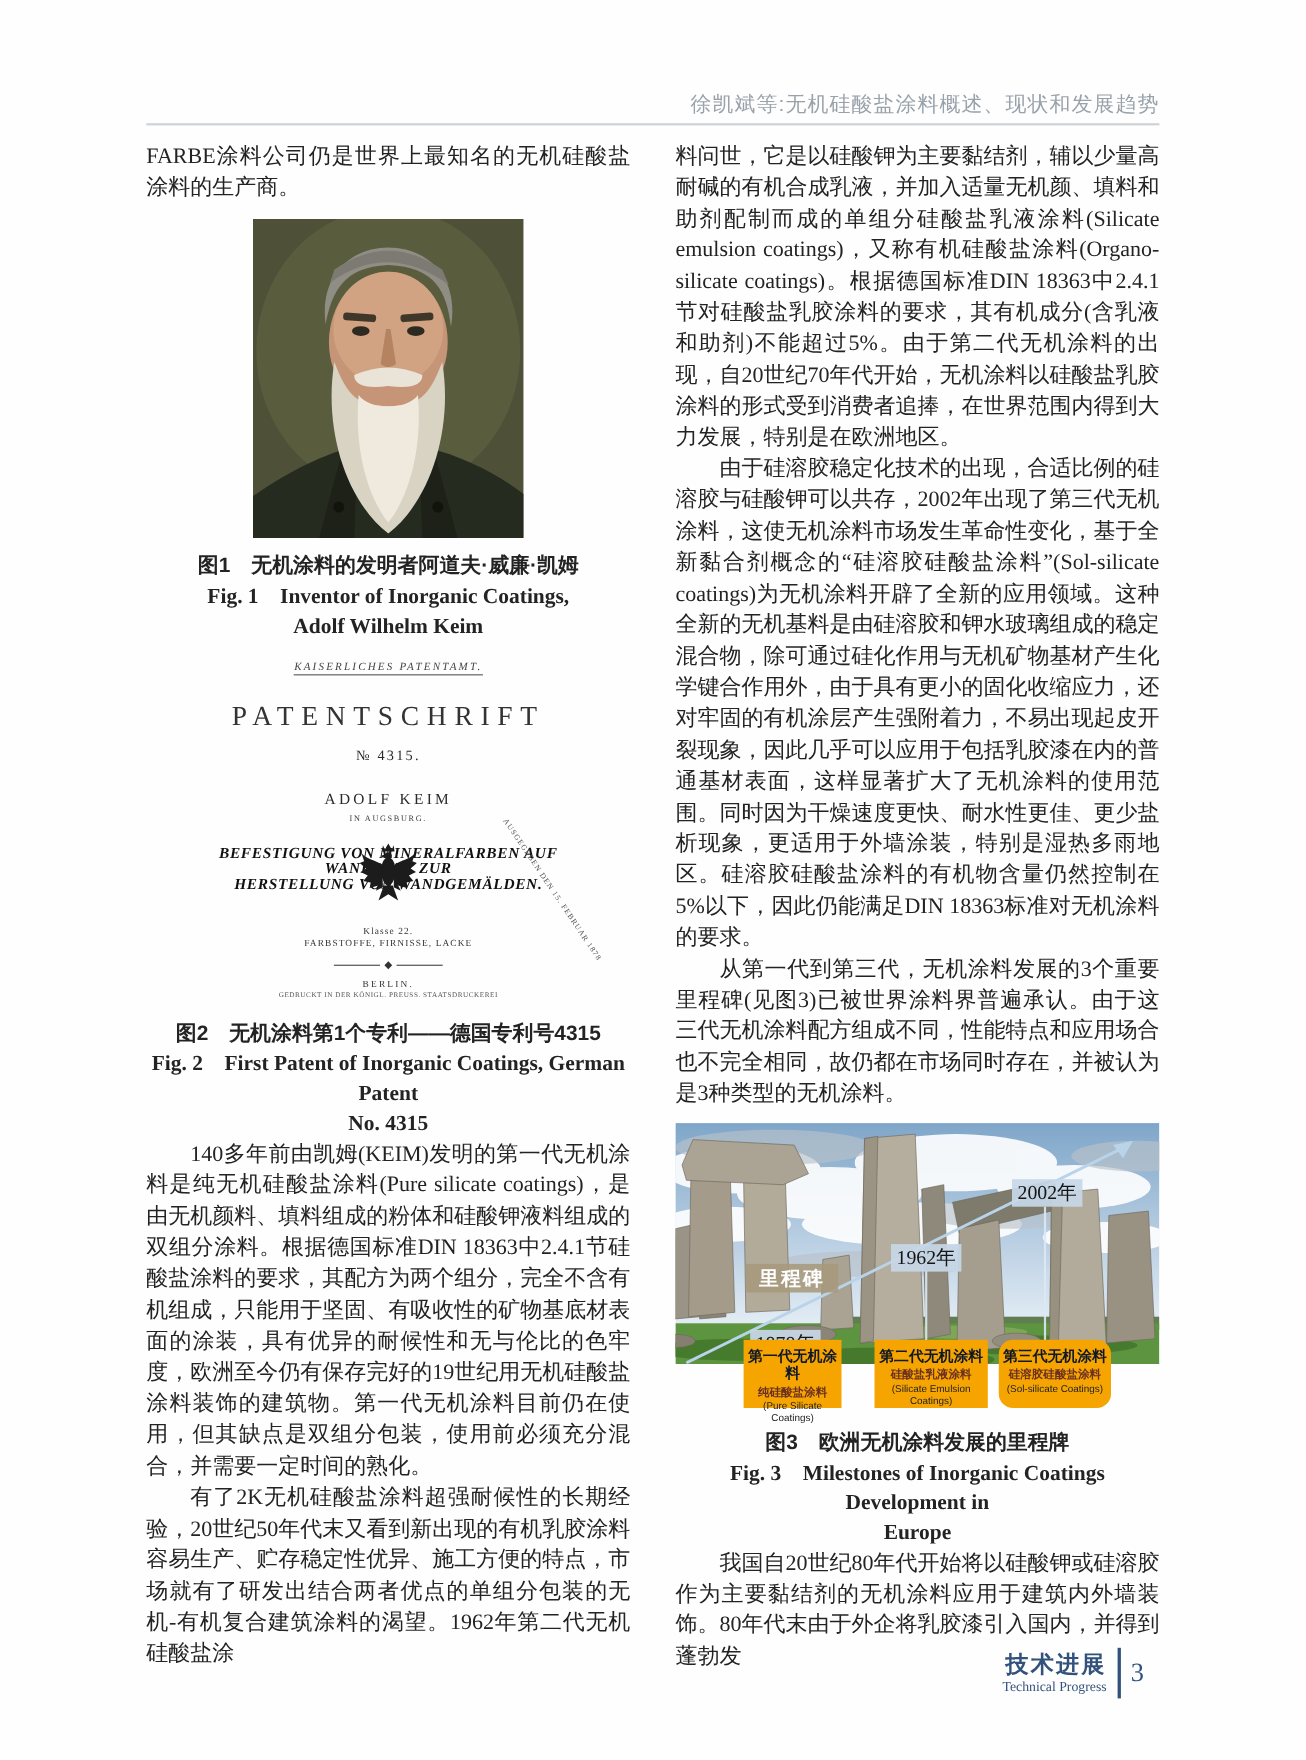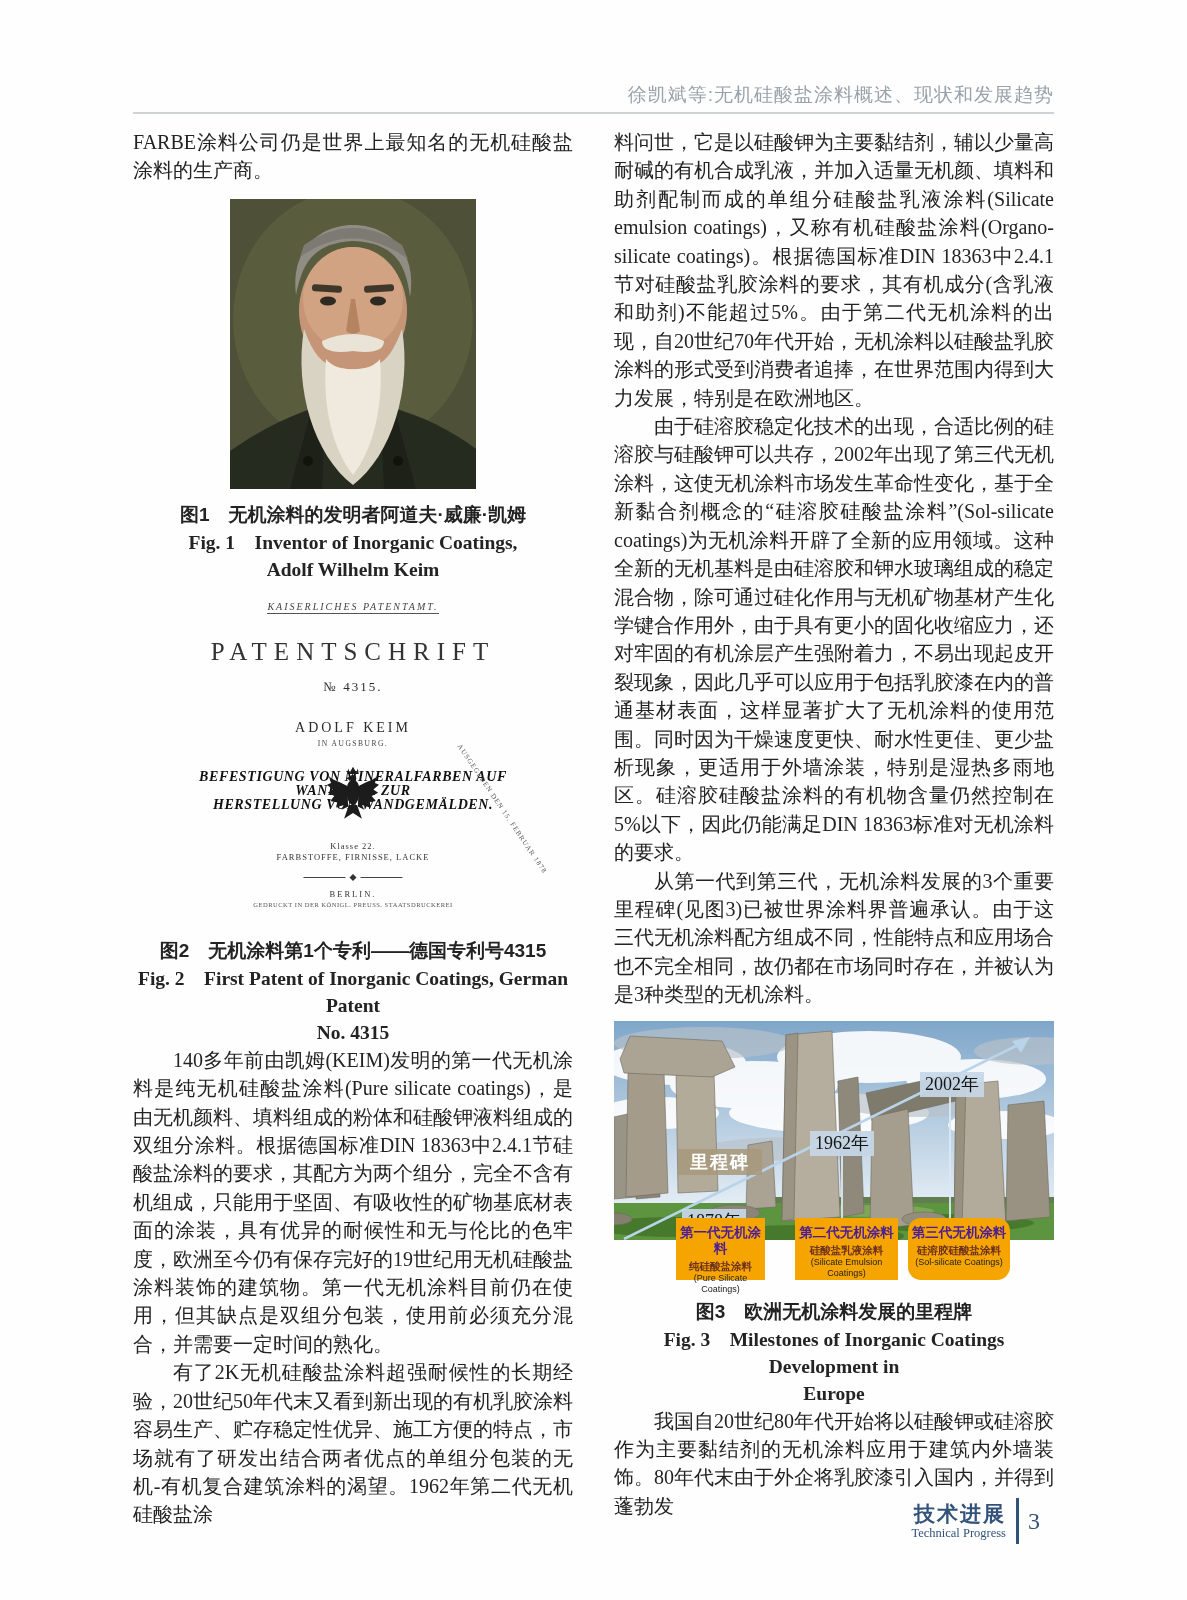--- a/index.html
+++ b/index.html
@@ -47,33 +47,33 @@
   
   .fig3{position:relative;width:440px;height:259px;margin:12px 0 0 0;}
   .fig3 svg.photo{position:absolute;left:0;top:0;}
   .ms-label{position:absolute;left:64px;top:128px;background:rgba(167,152,124,0.88);color:#fff;
     font-weight:bold;font-size:18px;padding:1px 12px;letter-spacing:2px;}
   .yr{position:absolute;background:rgba(199,215,231,0.93);color:#151515;font-size:18px;padding:0 5px;line-height:25px;}
   .yr1{left:68px;top:188px;} .yr2{left:196px;top:110px;} .yr3{left:306px;top:51px;}
   .gen-box{position:absolute;top:197px;height:62px;background:#f6a500;text-align:center;
     font-family:"Liberation Sans","DejaVu Sans",sans-serif;box-sizing:border-box;padding-top:7px;}
   .gb1{left:62px;width:89px;} .gb2{left:181px;width:103px;} .gb3{left:294px;width:102px;border-radius:13px;}
-  .gen-box .t{font-size:13.5px;font-weight:bold;color:#4c1d95;line-height:16px;}
+  .gen-box .t{font-size:13.5px;font-weight:bold;color:#0f172a;line-height:16px;}
   .gen-box .s1{font-size:10.5px;color:#6b3020;font-weight:bold;line-height:13px;margin-top:3px;}
   .gen-box .s2{font-size:9px;color:#222;line-height:11px;}
 
   
   .footer{position:absolute;top:1498px;left:0;width:1040px;display:flex;justify-content:flex-end;align-items:center;}
   .f-sec{text-align:right;color:#33527b;}
   .f-zh{font-family:"Liberation Sans","DejaVu Sans",sans-serif;font-size:21px;font-weight:bold;letter-spacing:2px;line-height:24px;}
   .f-en{font-size:12.5px;line-height:15px;}
   .f-bar{width:3px;height:46px;background:#33527b;margin:0 9px 0 10px;}
   .f-num{font-size:24px;color:#33527b;}
 
-  .mt12{margin-top:24px;} .mt10{margin-top:10px;} .mt18{margin-top:18px;}
+  .mt12{margin-top:13px;} .mt10{margin-top:10px;} .mt18{margin-top:18px;}
 </style>
 </head>
 <body>
 
 <div class="page">
 
   <div class="running-head">徐凯斌等:无机硅酸盐涂料概述、现状和发展趋势</div>
   <div class="head-rule"></div>
 
   <div class="columns">

